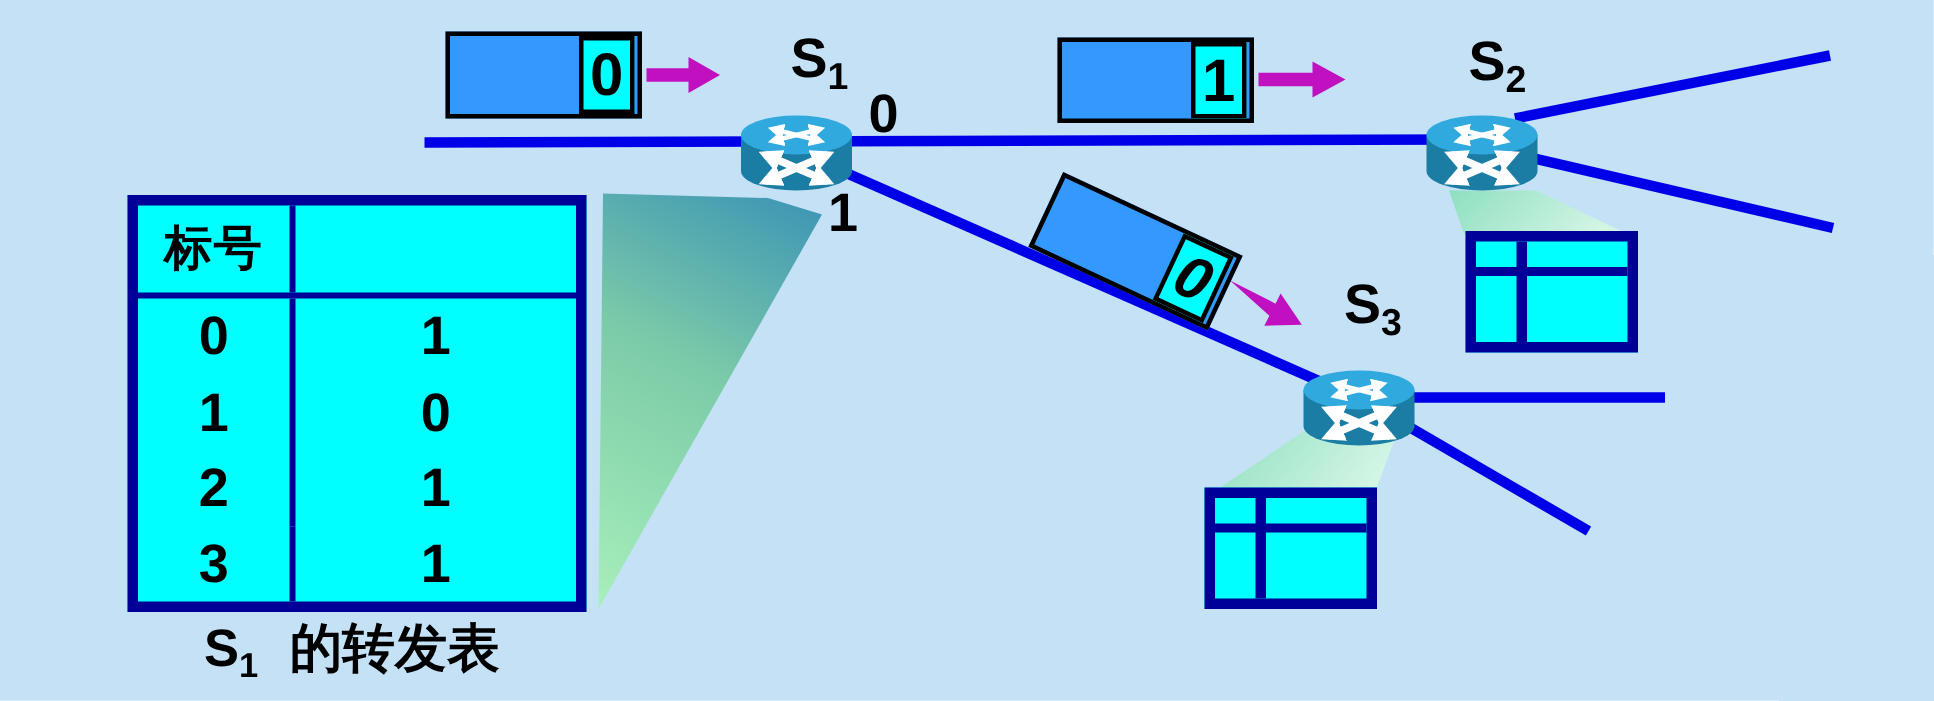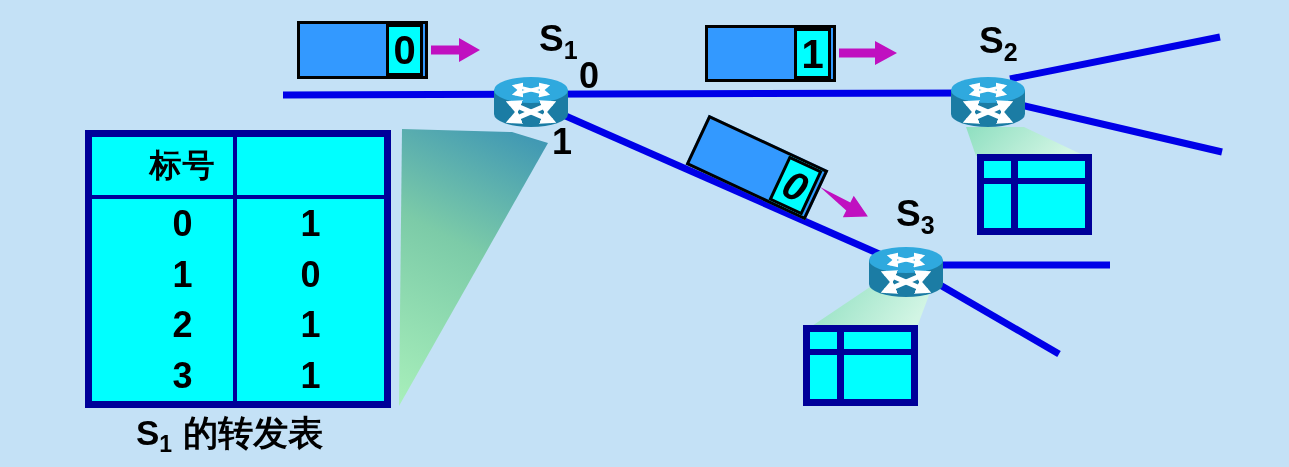--- a/index.html
+++ b/index.html
@@ -44,31 +44,31 @@
     left:85px;top:130px;width:306px;height:278px;
     background:#00FFFF;
     border:7px solid #000099;
     box-sizing:border-box;
     display:flex;flex-direction:column;
   }
   .fwd-head{display:flex;height:58px;border-bottom:4px solid #000099;flex:none;}
   .fwd-body{display:flex;flex-direction:column;flex:1;}
   .fwd-row{display:flex;flex:1;}
   .fcell{display:flex;align-items:center;justify-content:center;}
-  .fc1{width:36%;border-right:4px solid #000099;box-sizing:border-box;margin-left:40px;}
+  .fc1{width:36%;border-right:4px solid #000099;box-sizing:border-box;}
   .fc2{flex:1;}
   .fwd-head .fcell{font-size:32px;letter-spacing:1px;}
   .fwd-body .fcell{font-size:36px;}
 
   .tbl-caption{
     position:absolute;left:136px;top:412px;
     font-size:35px;font-weight:bold;line-height:1.2;
   }
   .tbl-caption sub{font-size:23px;vertical-align:-7px;}
-  .tbl-caption .cap-rest{margin-left:11px;}
+  .tbl-caption .cap-rest{margin-left:21px;}
 
   
   .mini-table{
     position:absolute;width:115px;height:81px;
     background:#00FFFF;
     border:7px solid #000099;
     box-sizing:border-box;
   }
   .mini-table .mv{position:absolute;left:27px;top:0;bottom:0;width:7px;background:#000099;}
   .mini-table .mh{position:absolute;left:0;right:0;top:17px;height:6px;background:#000099;}
@@ -147,27 +147,27 @@
   </div>
 
   <div id="packet-2" class="packet" style="left:705px;top:25px;width:131px;height:57px;">
     <span class="plabel">1</span>
   </div>
 
   <div id="packet-3" class="packet" style="left:691px;top:140px;width:132px;height:55px;">
     <span class="plabel">0</span>
   </div>
 
-  <div class="slabel" style="left:539px;top:20px;">
+  <div class="slabel" style="left:527px;top:20px;">
     <span>S</span><sub>1</sub>
   </div>
   <div class="slabel" style="left:979px;top:22px;text-align:center;">
     <span>S</span><sub>2</sub>
   </div>
-  <div class="slabel" style="left:896px;top:195px;">
+  <div class="slabel" style="left:896px;top:184px;">
     <span>S</span><sub>3</sub>
   </div>
 
   <div class="portlabel" style="left:579px;top:58px;">0</div>
   <div class="portlabel" style="left:552px;top:124px;">1</div>
 
   <div class="fwd-table">
     <div class="fwd-head">
       <div class="fcell fc1">标号</div>
     </div>

